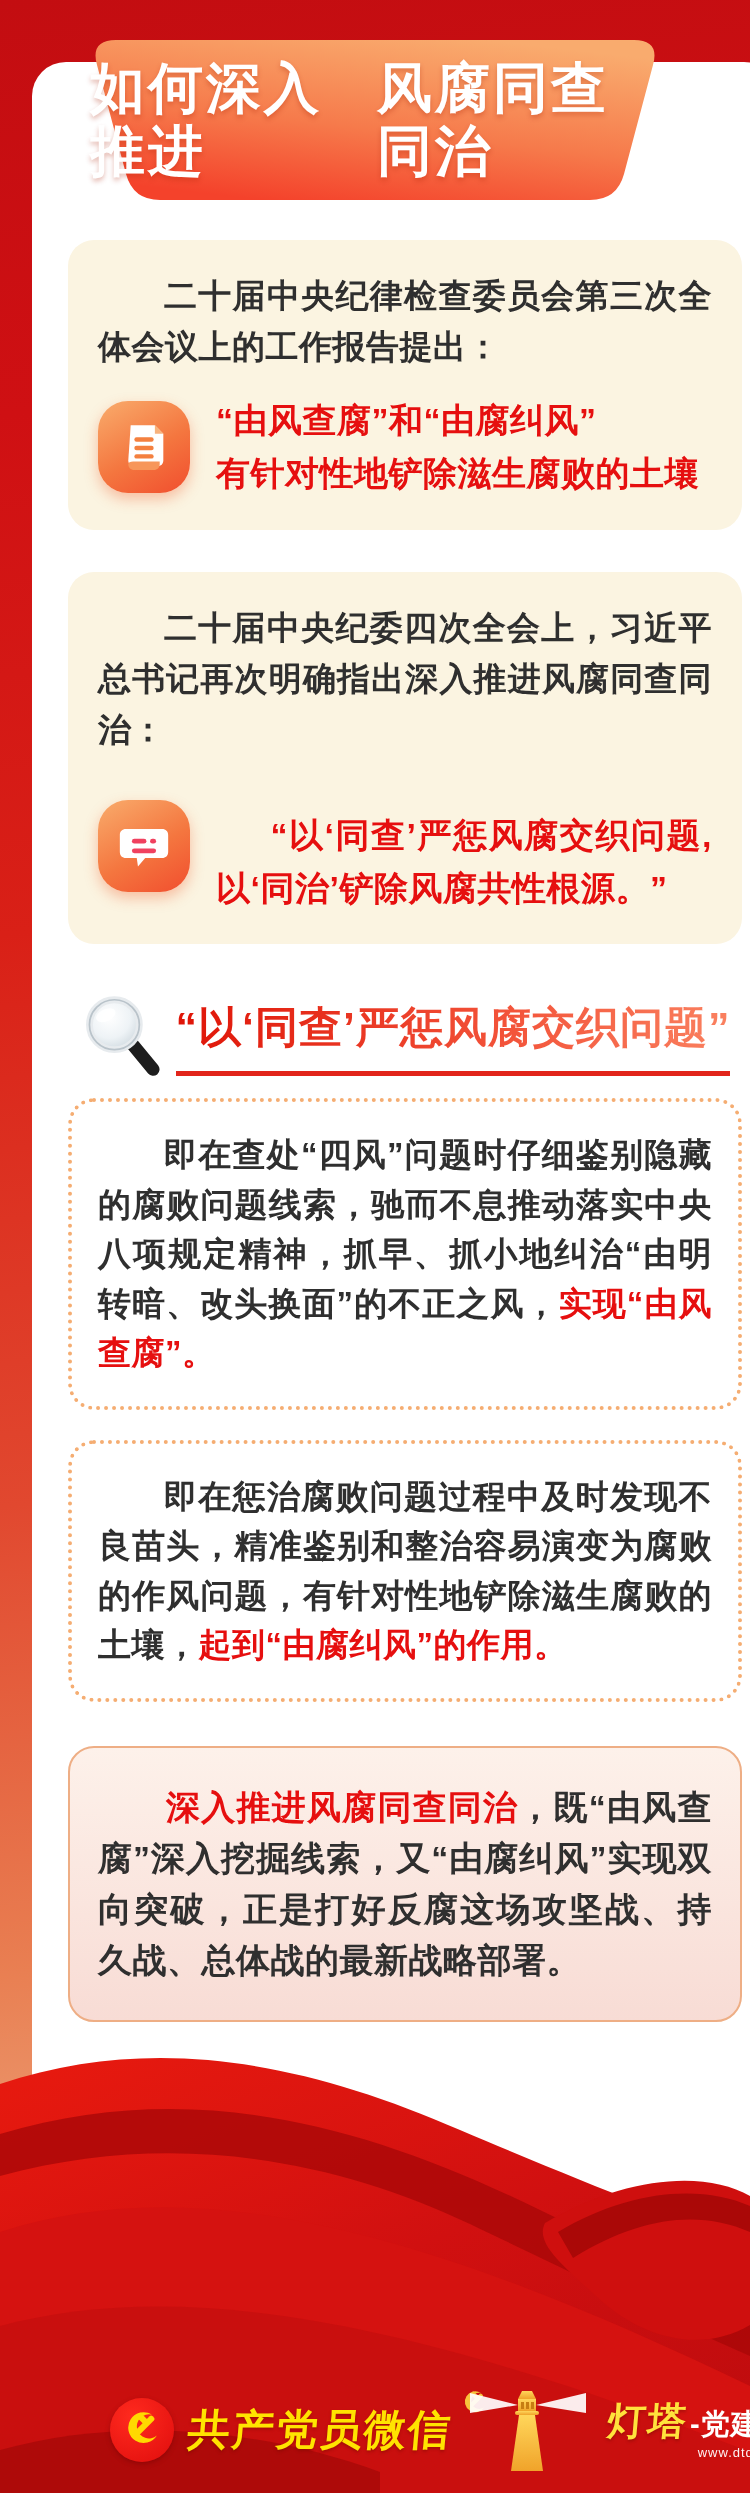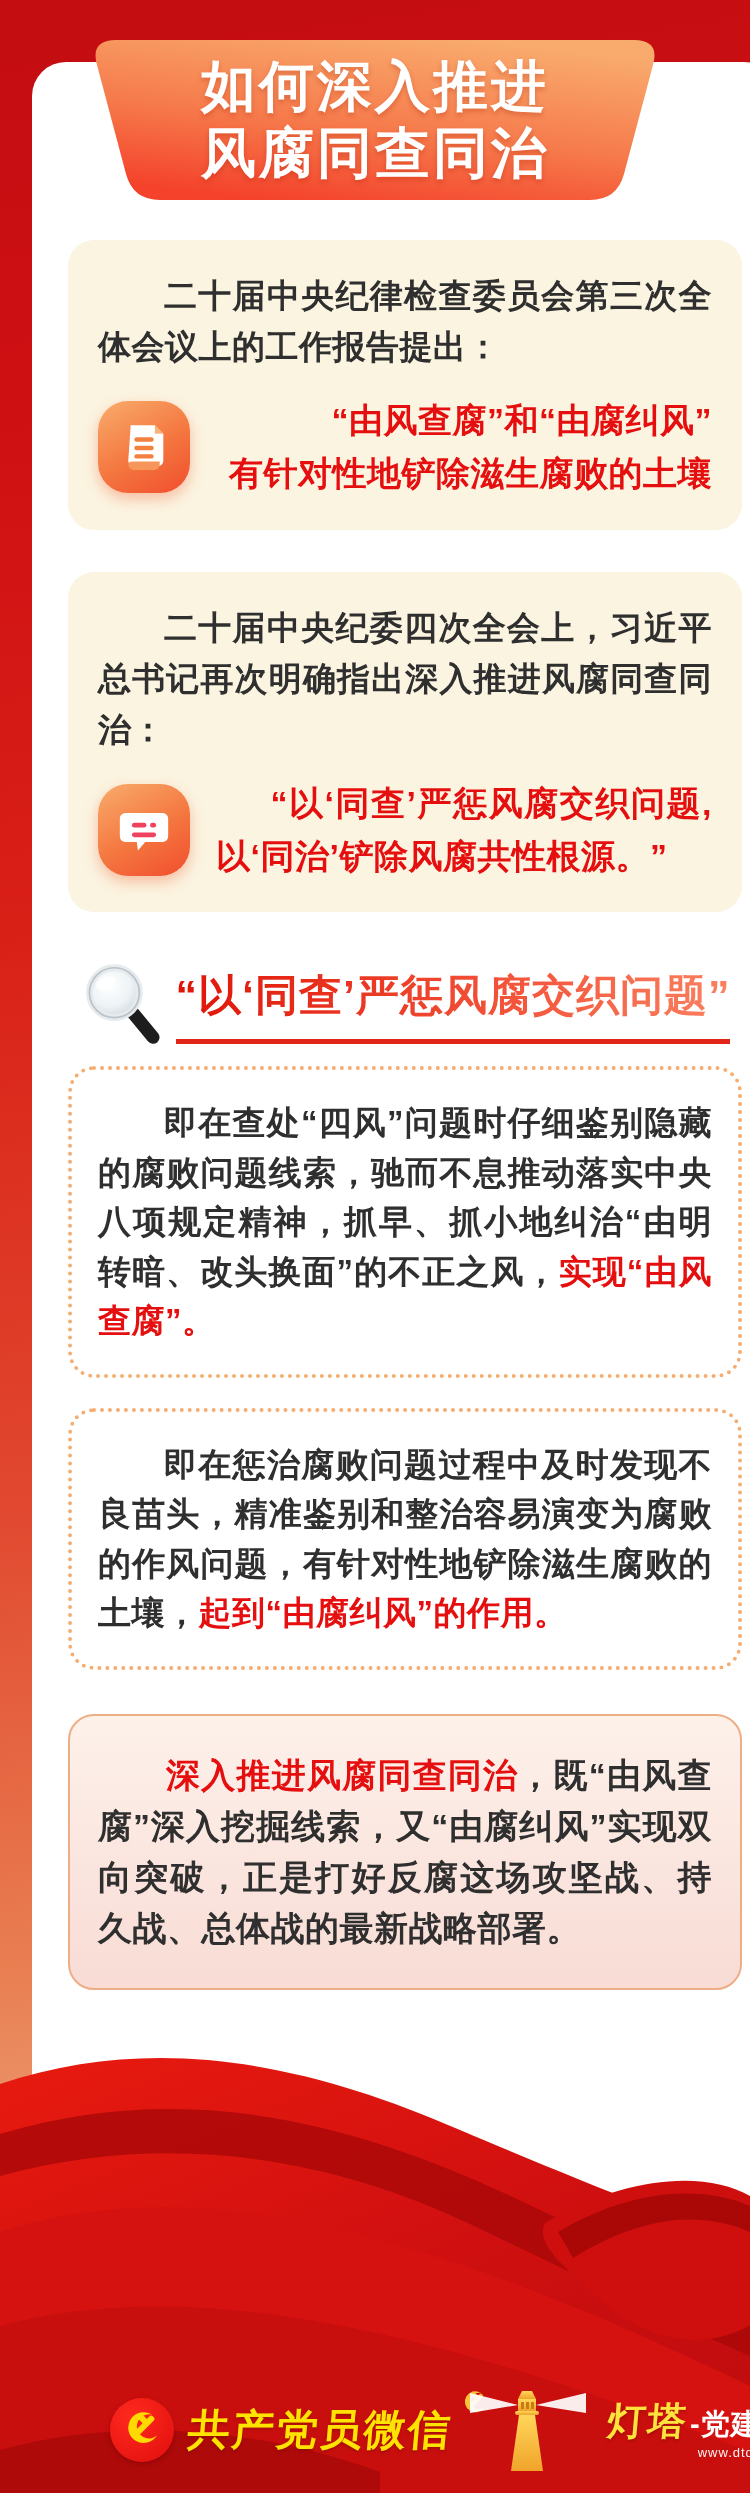--- a/index.html
+++ b/index.html
@@ -12,21 +12,21 @@
   .white-card{
     position:absolute;left:32px;top:62px;width:746px;height:2150px;
     background:#ffffff;border-radius:34px;
   }
   .inner{padding:178px 36px 0 36px;}
   
   .banner{position:absolute;left:50%;top:40px;transform:translateX(-50%);width:570px;height:160px;}
   .banner svg{position:absolute;left:0;top:0;}
   .banner-text{
     position:absolute;left:0;top:0;width:100%;height:100%;
-    display:flex;flex-direction:column;align-items:center;justify-content:center;gap:4px;
+    display:flex;flex-direction:row;align-items:center;justify-content:center;gap:4px;
     color:#ffffff;font-family:"Liberation Serif","DejaVu Serif",serif;
     font-weight:900;font-size:55px;letter-spacing:3px;line-height:1.15;
     text-shadow:0 3px 5px rgba(170,30,0,.30);
   }
   
   .cream-card{
     background:#fbf4e1;border-radius:26px;padding:30px 30px;margin-bottom:42px;
   }
   .para{
     font-size:33px;font-weight:700;color:#2f2f2f;line-height:1.55;
@@ -35,22 +35,22 @@
   .icon-row{display:flex;align-items:center;gap:26px;margin-top:22px;}
   .squircle{
     flex:0 0 92px;width:92px;height:92px;border-radius:30px;
     background:linear-gradient(150deg,#f9ac6c 0%,#f4763f 55%,#f14e2e 100%);
     box-shadow:0 6px 14px rgba(240,90,40,.35);
     display:flex;align-items:center;justify-content:center;
   }
   .red-strong{
     flex:1;font-size:34px;font-weight:800;color:#e60f0f;line-height:1.55;letter-spacing:.5px;
   }
-  .red-strong.center{text-align:right;}
-  .red-strong.indent{text-align:justify;text-indent:1.6em;}
+  .red-strong.center{text-align:left;}
+  .red-strong.indent{text-align:justify;text-indent:1.6em;margin-top:32px;}
   
   .heading{display:flex;align-items:center;justify-content:center;gap:10px;margin:48px 0 16px 0;}
   .heading .htext{
     font-size:43px;font-weight:800;letter-spacing:1px;
     background:linear-gradient(90deg,#df1407 0%,#f3543a 60%,#fa8160 100%);
     -webkit-background-clip:text;background-clip:text;color:#e3170c;-webkit-text-fill-color:transparent;
     padding-bottom:14px;border-bottom:5px solid #e2251b;
   }
   
   .dashed-card{

